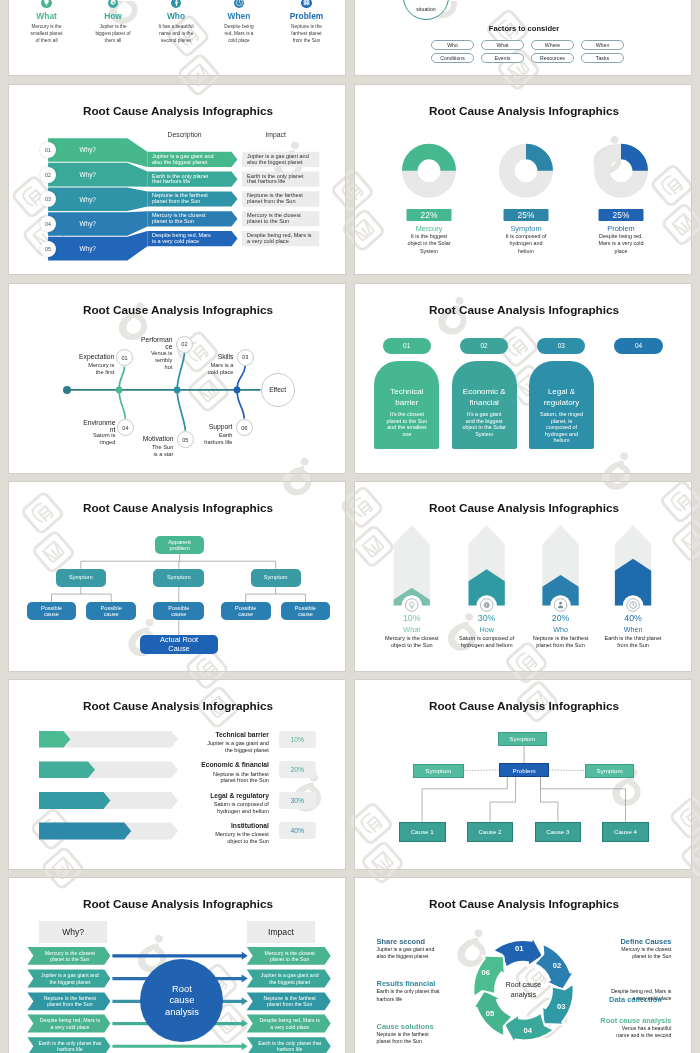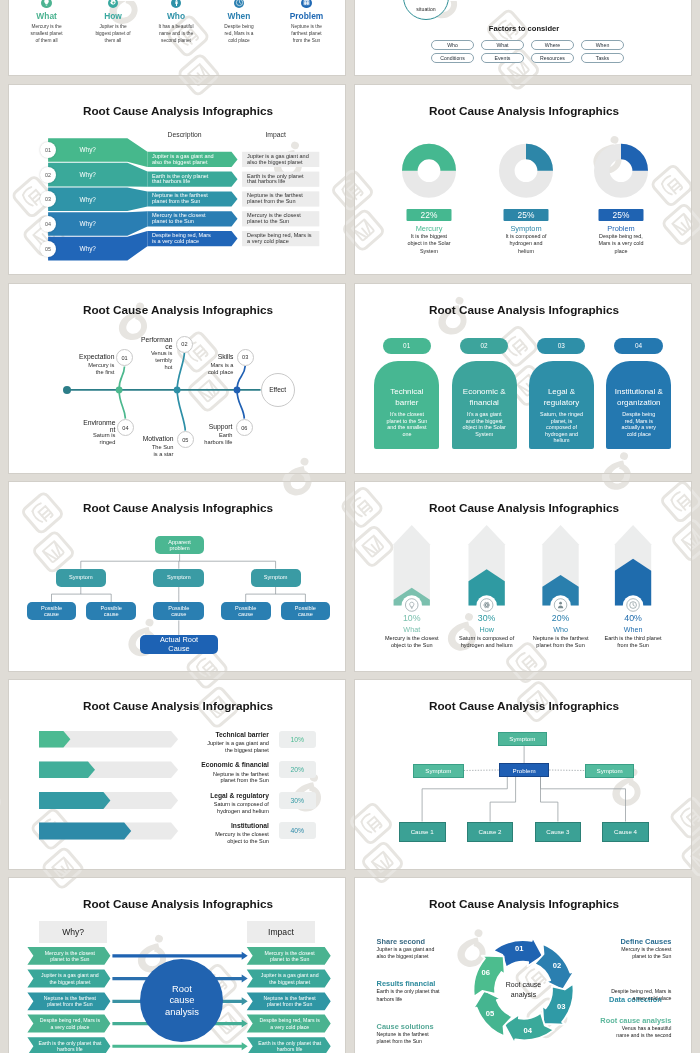--- a/index.html
+++ b/index.html
@@ -853,24 +853,20 @@
 <div class="s6c" style="left:96.6px;top:77px;width:65.2px;height:88.4px;background:#3da49c">
           <div class="s6t">Economic &amp; financial</div>
           <div class="s6x">It's a gas giant and the biggest object in the Solar System</div>
         </div>
 <div class="s6p" style="left:182.1px;top:53.8px;width:48.3px;background:#2e8fa8">03</div>
 <div class="s6c" style="left:173.9px;top:77px;width:65.2px;height:88.4px;background:#2e8fa8">
           <div class="s6t">Legal &amp; regulatory</div>
           <div class="s6x">Saturn, the ringed planet, is composed of hydrogen and helium</div>
         </div>
 <div class="s6p" style="left:259.4px;top:53.8px;width:48.3px;background:#2478b0">04</div>
-<div class="s6c" style="left:251.2px;top:77px;width:65.2px;height:88.4px;background:#2478b0">
-          <div class="s6t">Institutional &amp; organization</div>
-          <div class="s6x">Despite being red, Mars is actually a very cold place</div>
-        </div>
 </div>
     </div>
 <div class="card" style="left:8px;top:481px">
 <div class="slide">
 <svg class="wmc" width="700" height="1053" viewBox="0 0 700 1053" style="position:absolute;left:-8.0px;top:-481.0px;pointer-events:none;z-index:0">
           <use href="#wmfield"></use>
         </svg>
 
 <div class="ttl">Root Cause Analysis Infographics</div>
 <svg width="338" height="191" style="position:absolute;left:0;top:0">

